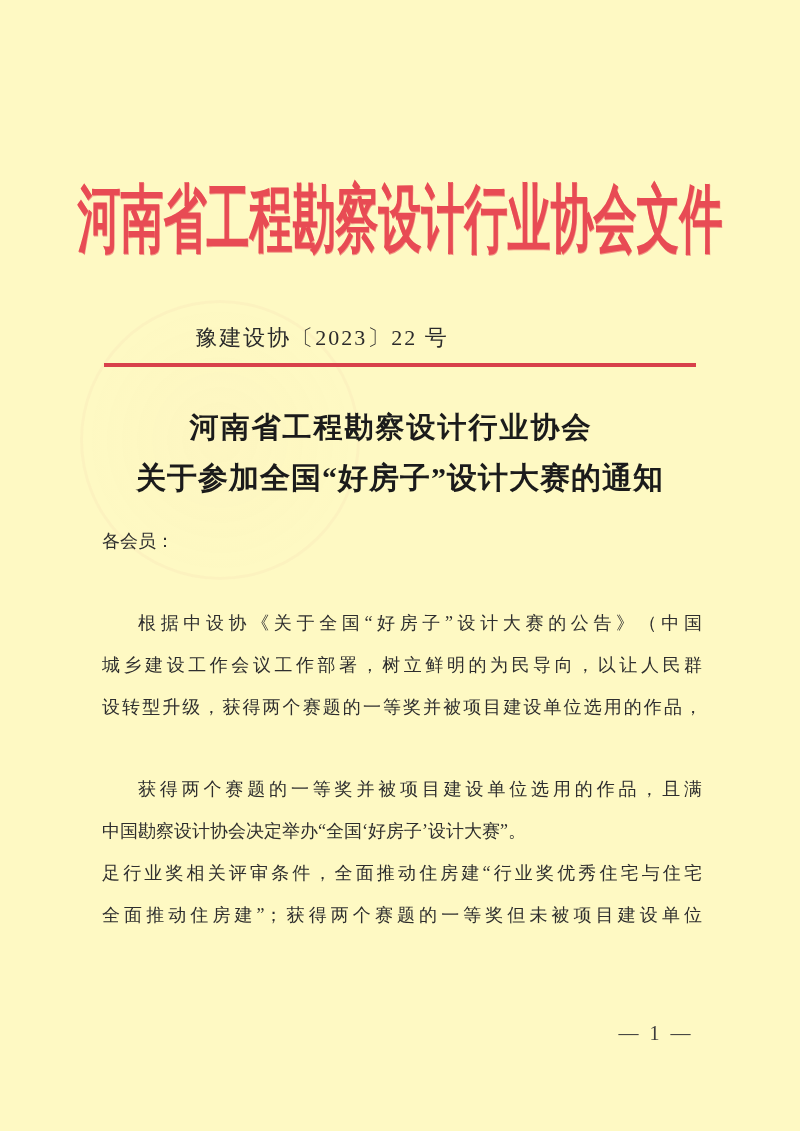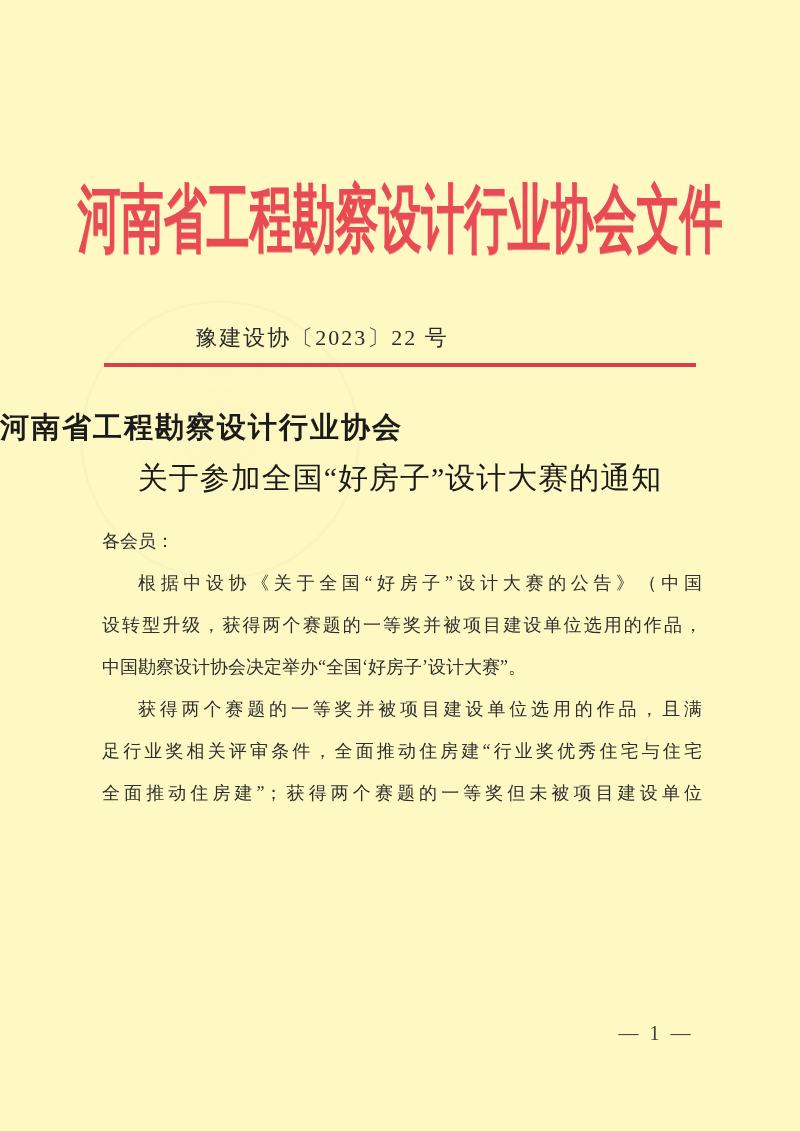--- a/index.html
+++ b/index.html
@@ -56,33 +56,34 @@
     left: 104px;
     width: 592px;
     height: 4px;
     background: #d8414b;
   }
   .title-line1 {
     position: absolute;
     top: 408px;
     left: 0;
     width: 782px;
+    text-align: center;
     font-size: 29px;
     font-weight: bold;
     color: #1b1b1b;
     letter-spacing: 2px;
   }
   .title-line2 {
     position: absolute;
     top: 458px;
     left: 0;
     width: 800px;
     text-align: center;
     font-size: 30px;
-    font-weight: normal;
+    font-weight: bold;
     color: #1b1b1b;
     letter-spacing: 1px;
   }
   .body-block {
     position: absolute;
     top: 520px;
     left: 102px;
     width: 600px;
     font-size: 18px;
     line-height: 42px;
@@ -91,20 +92,21 @@
   .body-line {
     text-align: justify;
     text-align-last: justify;
     white-space: nowrap;
   }
   .body-line.no-stretch {
     text-align-last: left;
   }
   .body-line.indent {
     text-indent: 2em;
+    margin-top: 40px;
   }
   .page-number {
     position: absolute;
     top: 1022px;
     left: 596px;
     width: 120px;
     text-align: center;
     font-size: 20px;
     color: #3c3c3c;
     letter-spacing: 3px;
@@ -123,22 +125,23 @@
 
   <div class="red-rule"></div>
 
   <div class="title-line1">河南省工程勘察设计行业协会</div>
 
   <div class="title-line2">关于参加全国“好房子”设计大赛的通知</div>
 
   <div class="body-block">
     <div class="body-line no-stretch">各会员：</div>
     <div class="body-line indent">根据中设协《关于全国“好房子”设计大赛的公告》（中国</div>
+    <div class="body-line">城乡建设工作会议工作部署，树立鲜明的为民导向，以让人民群</div>
     <div class="body-line">设转型升级，获得两个赛题的一等奖并被项目建设单位选用的作品，</div>
+    <div class="body-line indent">获得两个赛题的一等奖并被项目建设单位选用的作品，且满</div>
     <div class="body-line no-stretch">中国勘察设计协会决定举办“全国‘好房子’设计大赛”。</div>
-    <div class="body-line indent">获得两个赛题的一等奖并被项目建设单位选用的作品，且满</div>
     <div class="body-line">足行业奖相关评审条件，全面推动住房建“行业奖优秀住宅与住宅</div>
     <div class="body-line">全面推动住房建”；获得两个赛题的一等奖但未被项目建设单位</div>
   </div>
 
   <div class="page-number">— 1 —</div>
 
 </div>
 
 </body></html>

